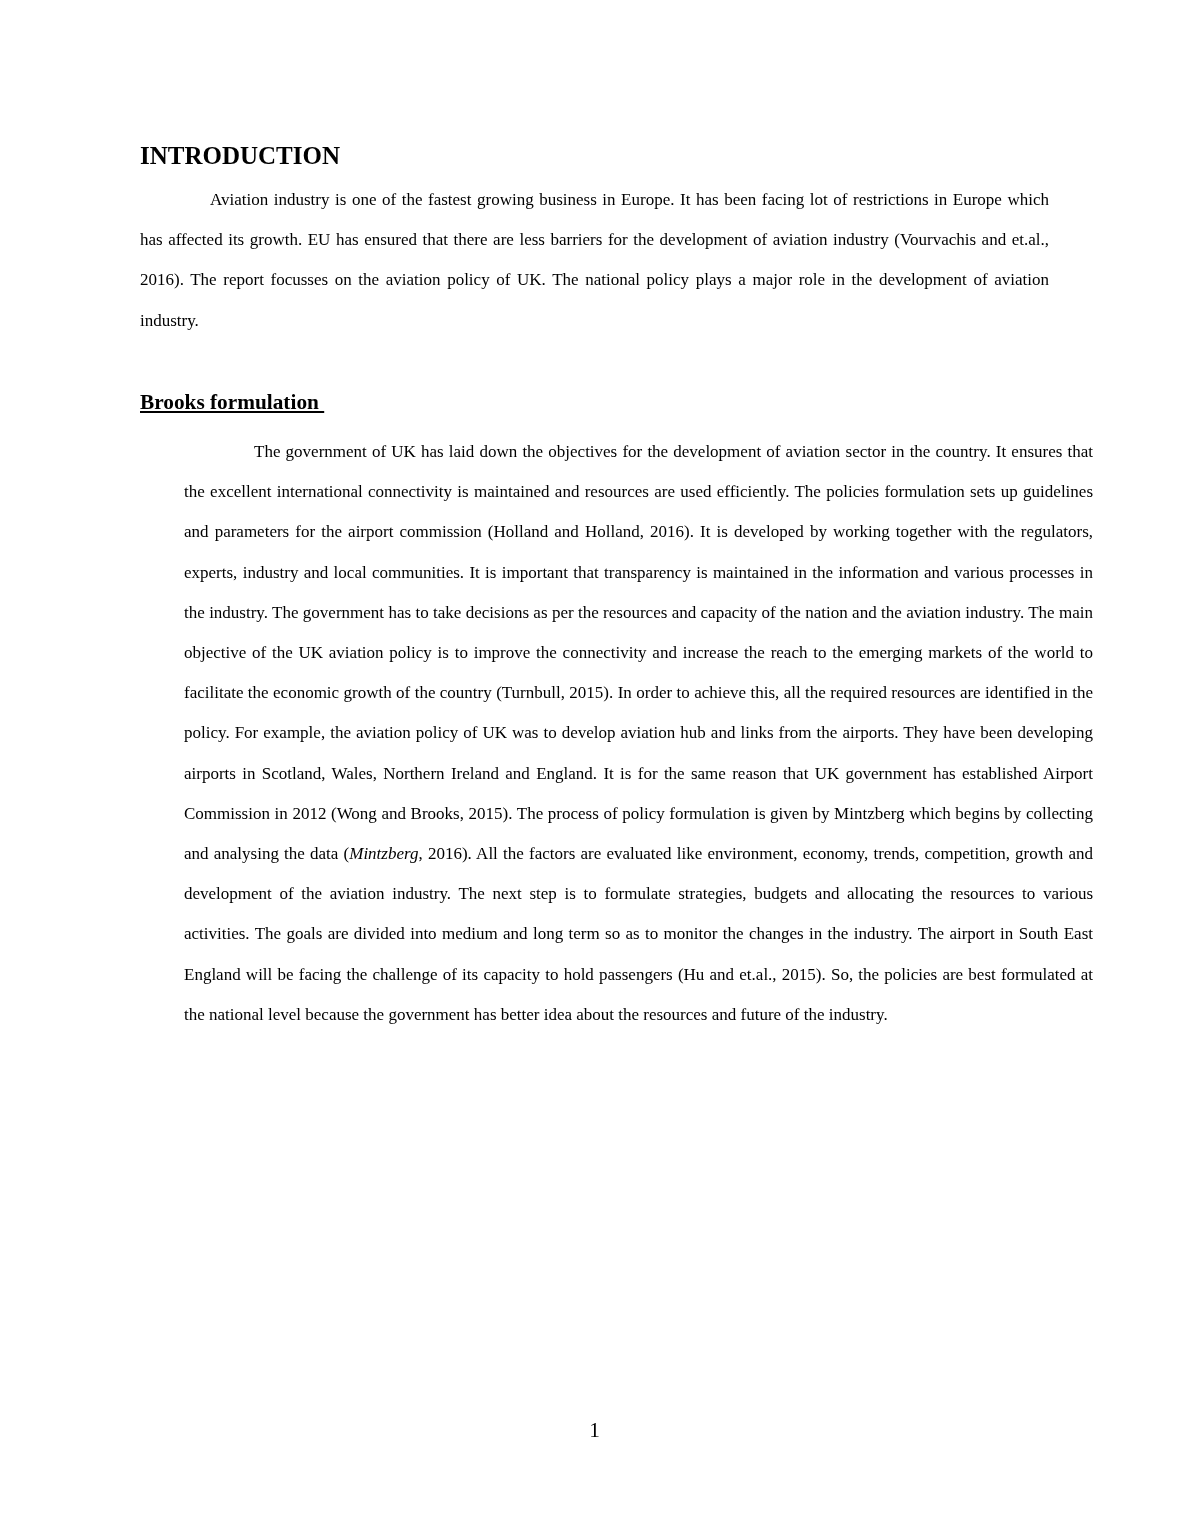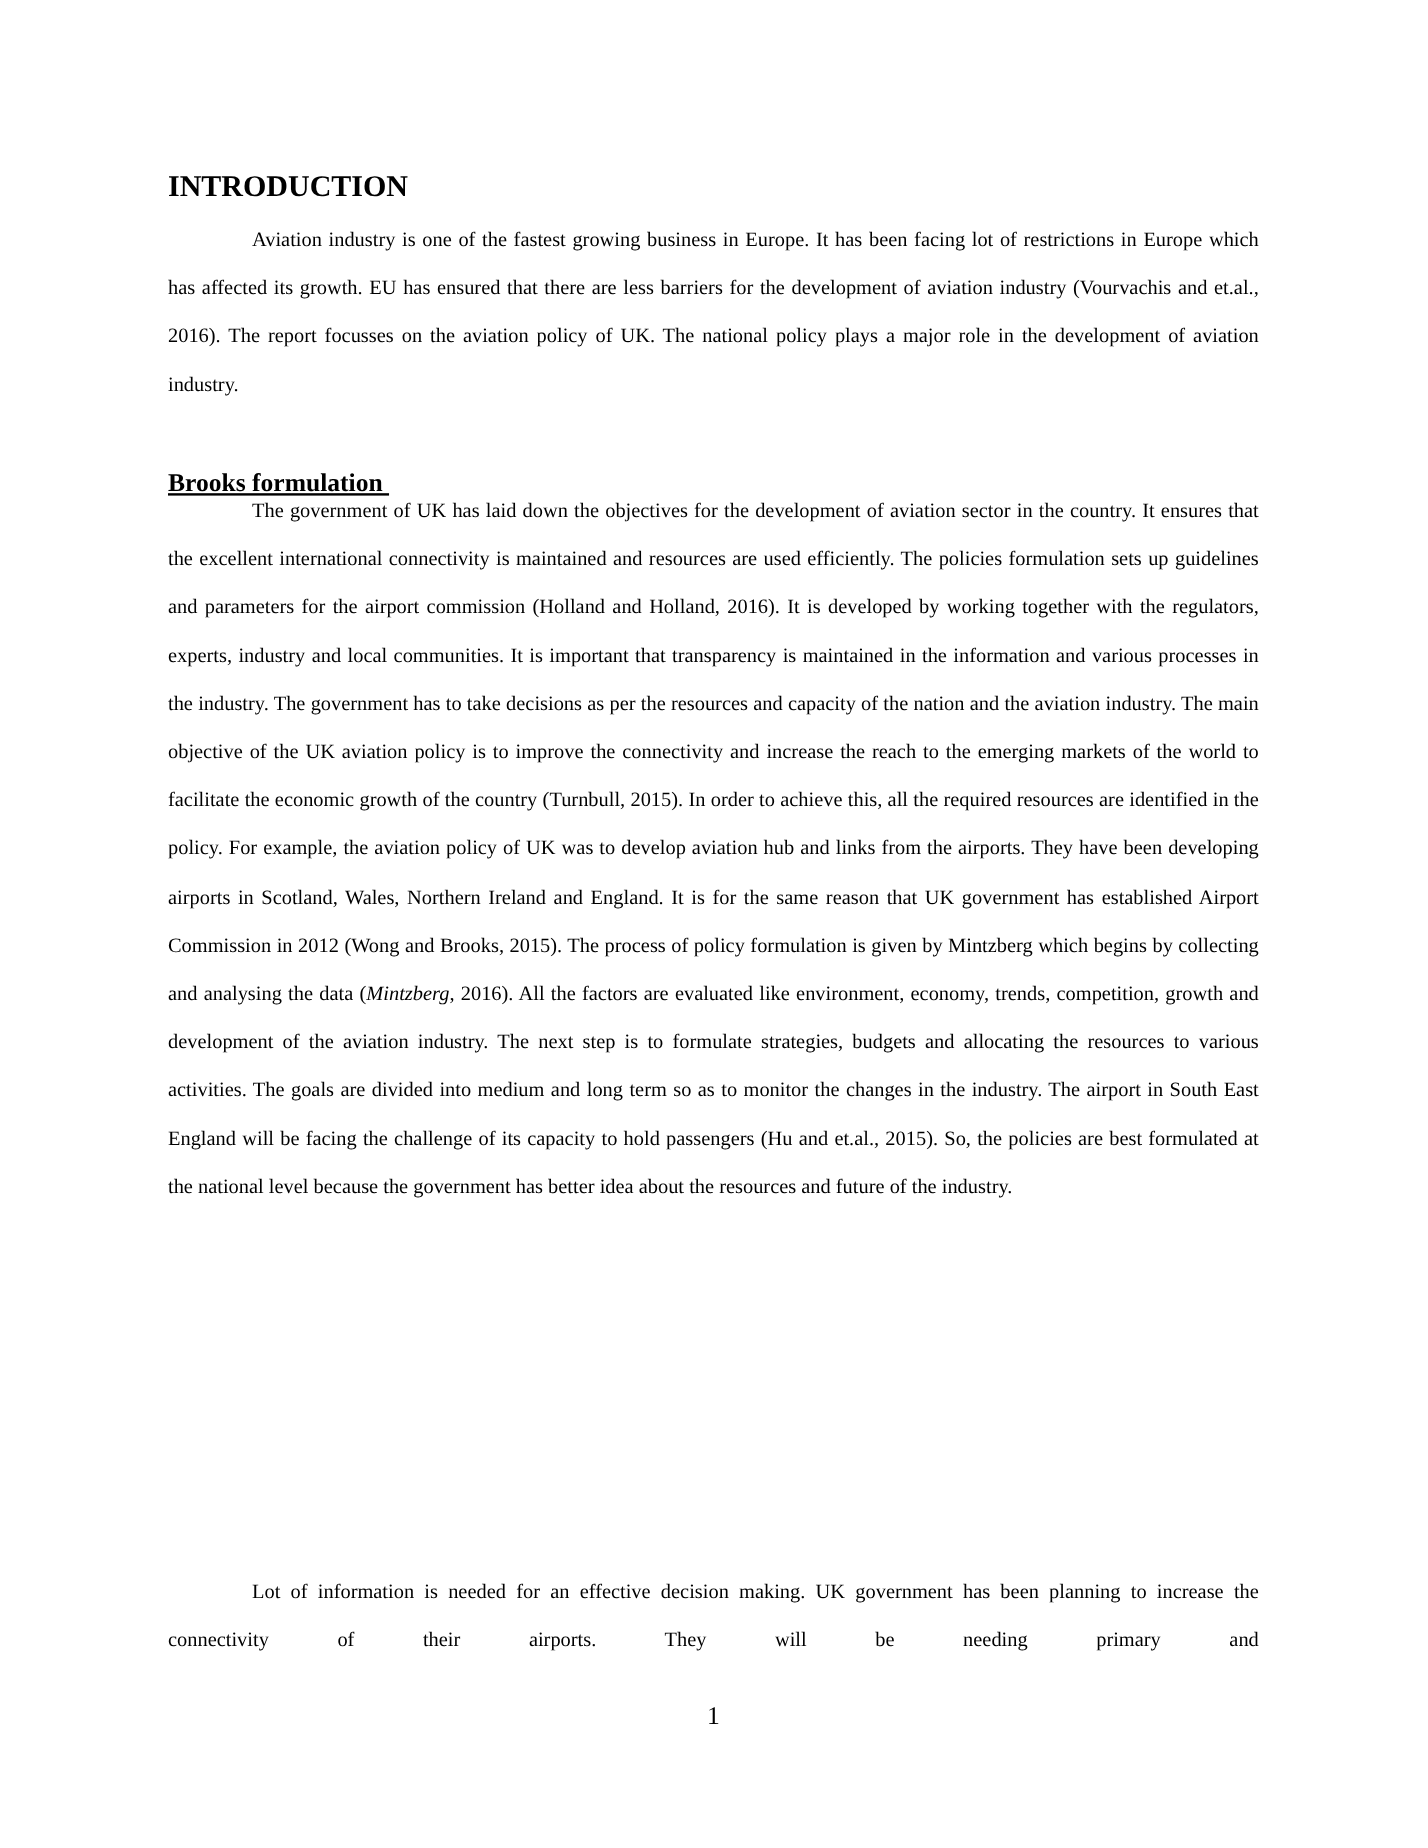--- a/index.html
+++ b/index.html
@@ -50,21 +50,21 @@
       left: 0;
       font-size: 21.3px;
       font-weight: bold;
       text-decoration: underline;
       line-height: 40.2px;
       margin: 0;
       white-space: pre;
     }
     #intro-para { top: 180px; }
     #sub1 { top: 382px; }
-    #para2 { top: 406px; }
+    #para2 { top: 432px; margin-left: 44px; }
     #sub2 { top: 1267px; }
     #para3 { top: 1307px; }
     .last-line-justify {
       text-align-last: justify;
     }
     .page-number {
       position: absolute;
       left: 0;
       width: 909px;
       top: 1414px;
@@ -80,16 +80,15 @@
 <div class="page">
   <h1 class="title">INTRODUCTION</h1>
 
   <p id="intro-para" class="body-text indent">Aviation industry is one of the fastest growing business in Europe. It has been facing lot of restrictions in Europe which has affected its growth. EU has ensured that there are less barriers for the development of aviation industry (Vourvachis and et.al., 2016). The report focusses on the aviation policy of UK. The national policy plays a major role in the development of aviation industry.</p>
 
   <p id="sub1" class="subhead">Brooks formulation </p>
 
   <p id="para2" class="body-text indent"><span>The government of UK has laid down the objectives for the development of aviation sector in the country. It ensures that the excellent international connectivity is maintained and resources are used efficiently. The policies formulation sets up guidelines and parameters for the airport commission (Holland and Holland, 2016). It is developed by working together with the regulators, experts, industry and local communities. It is important that transparency is maintained in the information and various processes in the industry. The government has to take decisions as per the resources and capacity of the nation and the aviation industry. The main objective of the UK aviation policy is to improve the connectivity and increase the reach to the emerging markets of the world to facilitate the economic growth of the country (Turnbull, 2015). In order to achieve this, all the required resources are identified in the policy. For example, the aviation policy of UK was to develop aviation hub and links from the airports. They have been developing airports in Scotland, Wales, Northern Ireland and England. It is for the same reason that UK government has established Airport Commission in 2012 (Wong and Brooks, 2015). The process of policy formulation is given by Mintzberg which begins by collecting and analysing the data (</span><em>Mintzberg</em><span>, 2016). All the factors are evaluated like environment, economy, trends, competition, growth and development of the aviation industry. The next step is to formulate strategies, budgets and allocating the resources to various activities. The goals are divided into medium and long term so as to  monitor the changes in the industry. The airport in South East England will be facing the challenge of its capacity to hold passengers (Hu and et.al., 2015). So, the policies are best formulated at the national level because the government has better idea about the resources and future of the industry.</span></p>
 
 
-  <p id="para3" class="body-text indent last-line-justify">Lot of information is needed for an effective decision making. UK government has been planning to increase the connectivity of their airports. They will be needing primary and</p>
 
   <div class="page-number">1</div>
 </div>
 
 </body></html>

